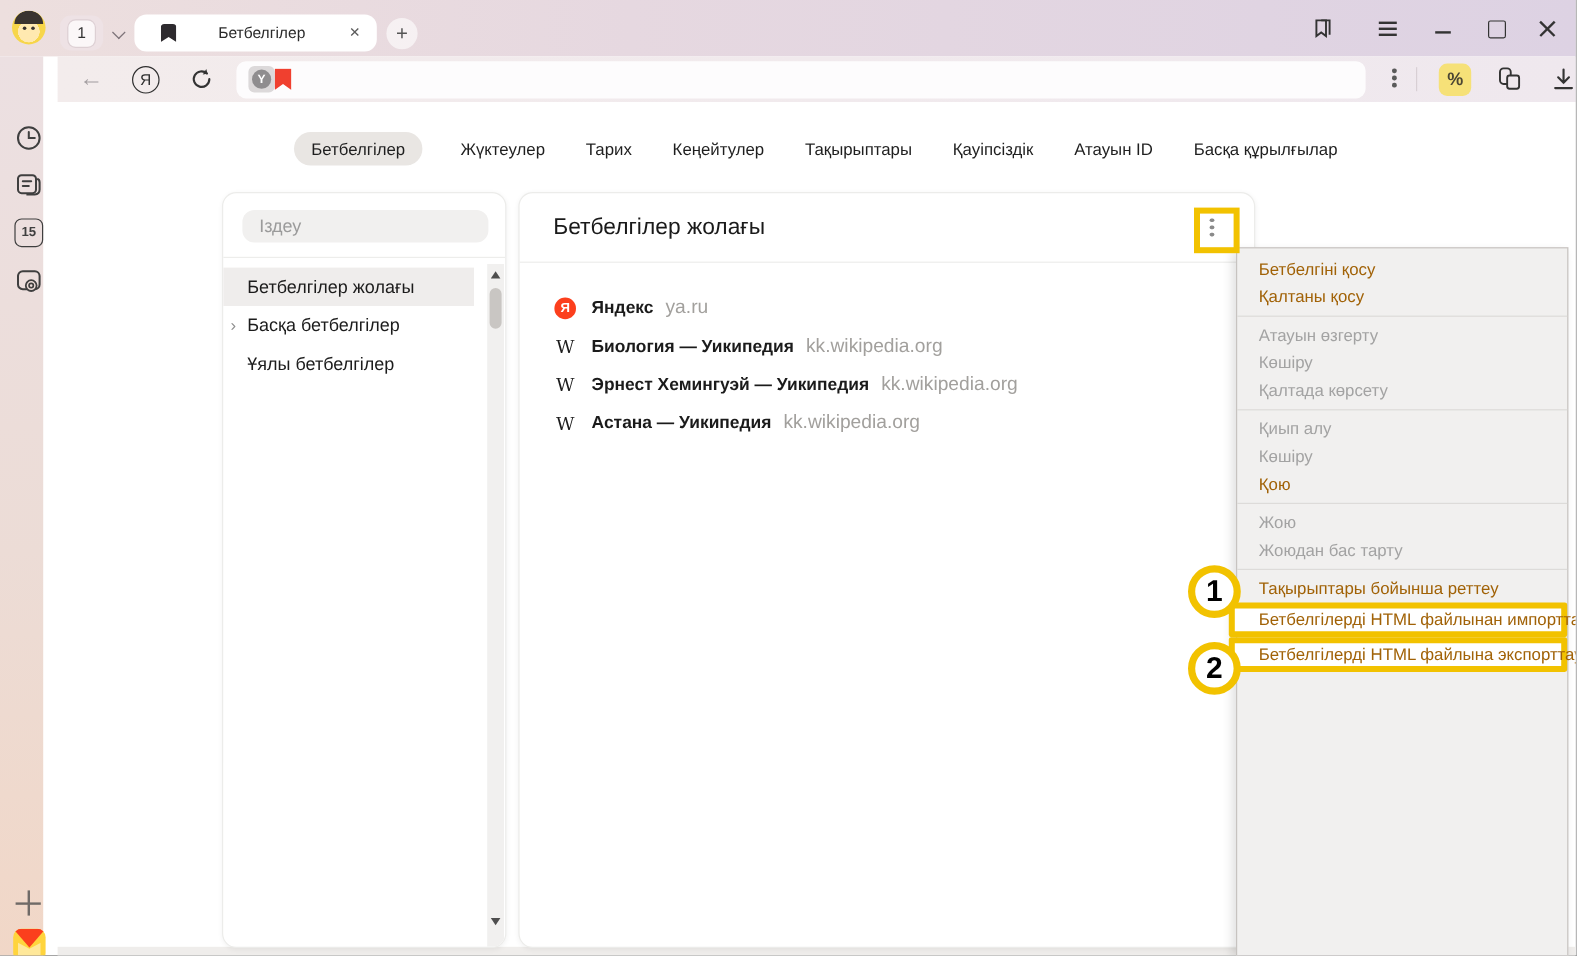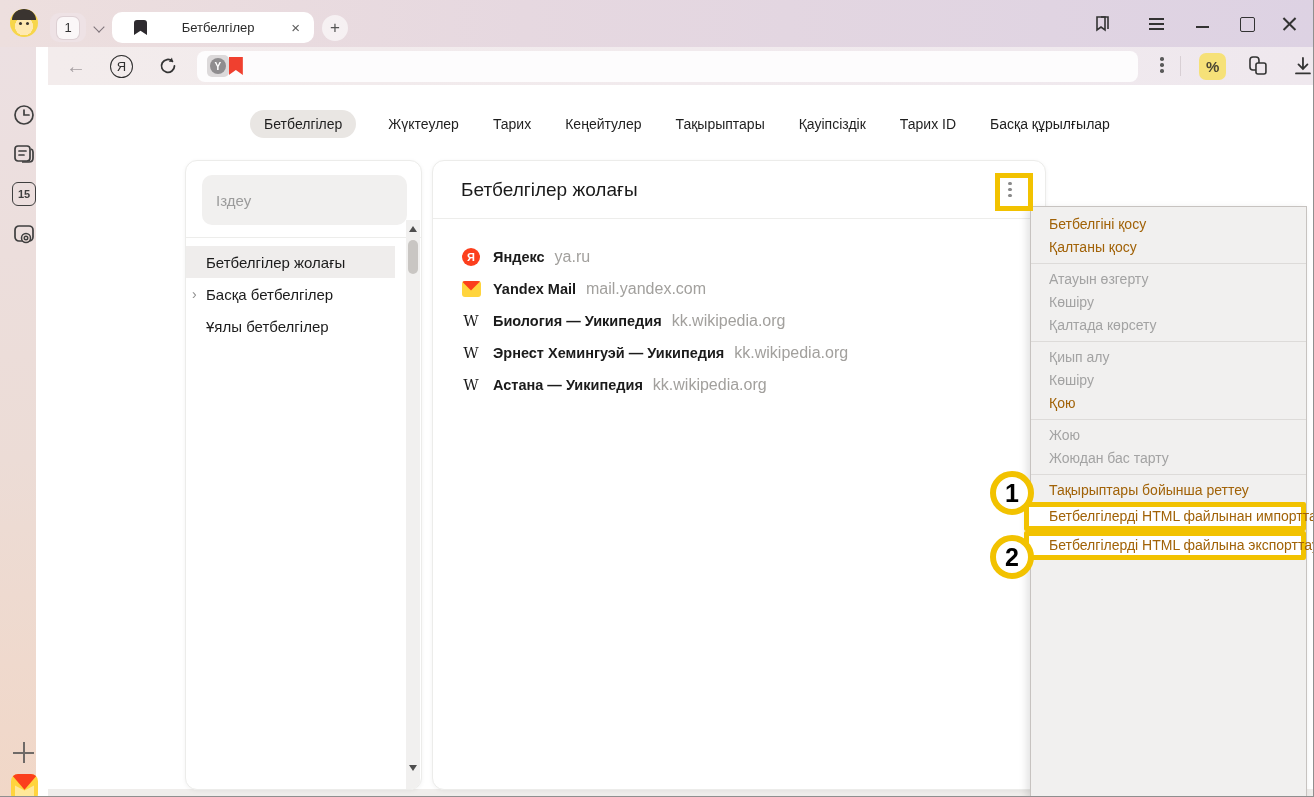--- a/index.html
+++ b/index.html
@@ -67,21 +67,21 @@
   
   .page { position:absolute; left:48px; top:85px; width:1266px; height:712px; background:#fff; }
   .bottom-strip { position:absolute; left:48px; top:789px; width:1266px; height:8px; background:#efedeb; }
   .navtabs { position:absolute; left:48px; top:110px; width:1266px; display:flex; justify-content:center; align-items:center; gap:30px; font-size:14px; color:#1f1f1f; }
   .navtab { padding:6px 2px; white-space:nowrap; }
   .navtab.active { background:#e9e6e3; border-radius:16px; padding:6px 14px; }
 
   
   .card { background:#fff; border:1px solid #ececea; border-radius:12px; box-shadow:0 1px 4px rgba(0,0,0,.05); }
   .sidebar-card { position:absolute; left:185px; top:160px; width:237px; height:630px; overflow:hidden; }
-  .search { margin:14px 16px 0 16px; height:50px; background:#f1f0ef; border-radius:10px; border:none; width:205px; padding:0 14px; font-size:15px; color:#333; font-family:inherit; }
+  .search { margin:14px 16px 0 16px; height:27px; background:#f1f0ef; border-radius:10px; border:none; width:205px; padding:0 14px; font-size:15px; color:#333; font-family:inherit; }
   .search::placeholder { color:#9b9b9b; }
   .sb-div { margin-top:12px; border-top:1px solid #ededeb; }
   .sb-list { margin-top:8px; }
   .sb-item { height:32px; display:flex; align-items:center; padding-left:20px; font-size:15px; color:#1c1c1c; position:relative; width:209px; }
   .sb-item.selected { background:#efedec; }
   .sb-item .exp { position:absolute; left:6px; top:9px; width:10px; height:14px; color:#8f8f8f; font-size:14px; line-height:14px; }
   .sb-scroll { position:absolute; right:1px; top:59px; width:14px; height:569px; background:#f1f0ef; }
   .sb-scroll .up { position:absolute; left:3px; top:6px; width:0; height:0; border-left:4.5px solid transparent; border-right:4.5px solid transparent; border-bottom:6px solid #4e4e4e; }
   .sb-scroll .down { position:absolute; left:3px; bottom:18px; width:0; height:0; border-left:4.5px solid transparent; border-right:4.5px solid transparent; border-top:6px solid #4e4e4e; }
   .sb-scroll .thumb { position:absolute; left:2px; top:20px; width:10px; height:34px; background:#c9c6c3; border-radius:5px; }
@@ -207,21 +207,21 @@
   <div class="page"></div>
   <div class="bottom-strip"></div>
 
   <div class="navtabs">
     <span class="navtab active">Бетбелгілер</span>
     <span class="navtab">Жүктеулер</span>
     <span class="navtab">Тарих</span>
     <span class="navtab">Кеңейтулер</span>
     <span class="navtab">Тақырыптары</span>
     <span class="navtab">Қауіпсіздік</span>
-    <span class="navtab">Тарих ID</span>
+    <span class="navtab">Атауын ID</span>
     <span class="navtab">Басқа құрылғылар</span>
   </div>
 
   <div class="card sidebar-card">
     <input class="search" type="text" placeholder="Іздеу" style="">
     <div class="sb-div"></div>
     <div class="sb-list">
       <div class="sb-item selected">
         <span>Бетбелгілер жолағы</span>
       </div>
@@ -245,27 +245,20 @@
       <span class="mc-title">Бетбелгілер жолағы</span>
       <span class="kebab"></span>
     </div>
     <div class="bm-list">
       <div class="bm-row">
         <span class="bm-icon">
             <span class="ic-yandex">Я</span>
           </span>
         <span class="bm-title">Яндекс</span>
         <span class="bm-url">ya.ru</span>
-      </div>
-      <div class="bm-row">
-        <span class="bm-icon">
-            <span class="ic-mail"></span>
-          </span>
-        <span class="bm-title">Yandex Mail</span>
-        <span class="bm-url">mail.yandex.com</span>
       </div>
       <div class="bm-row">
         <span class="bm-icon">
             <span class="ic-wiki">W</span>
           </span>
         <span class="bm-title">Биология — Уикипедия</span>
         <span class="bm-url">kk.wikipedia.org</span>
       </div>
       <div class="bm-row">
         <span class="bm-icon">

